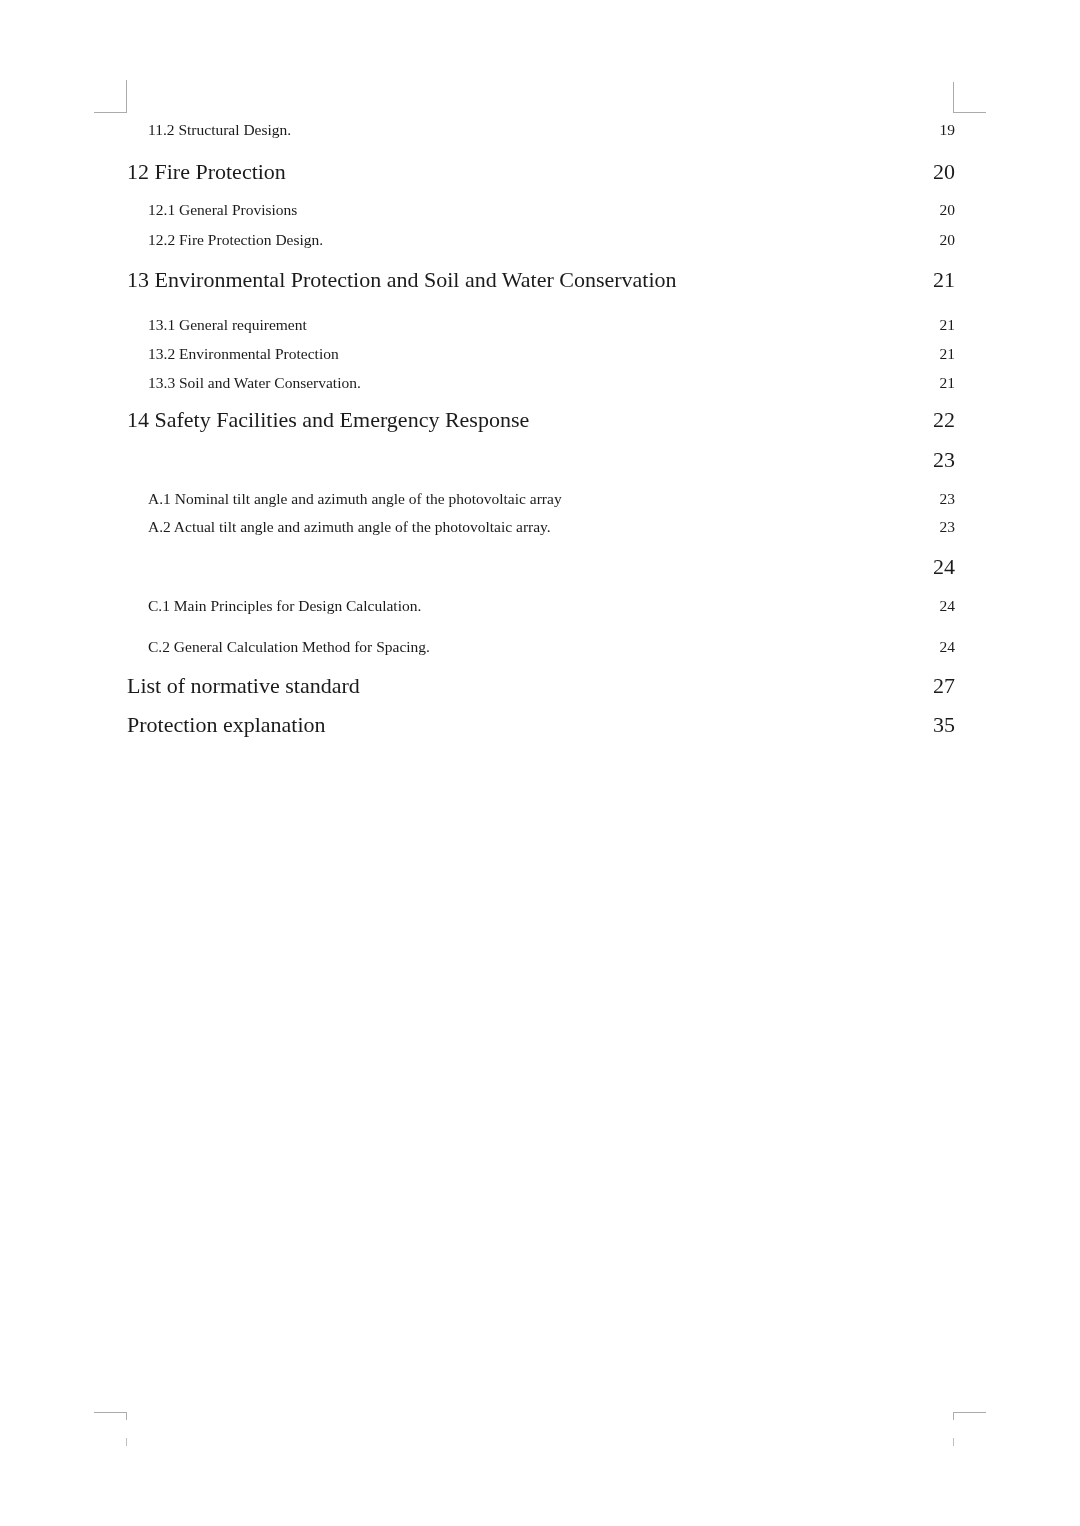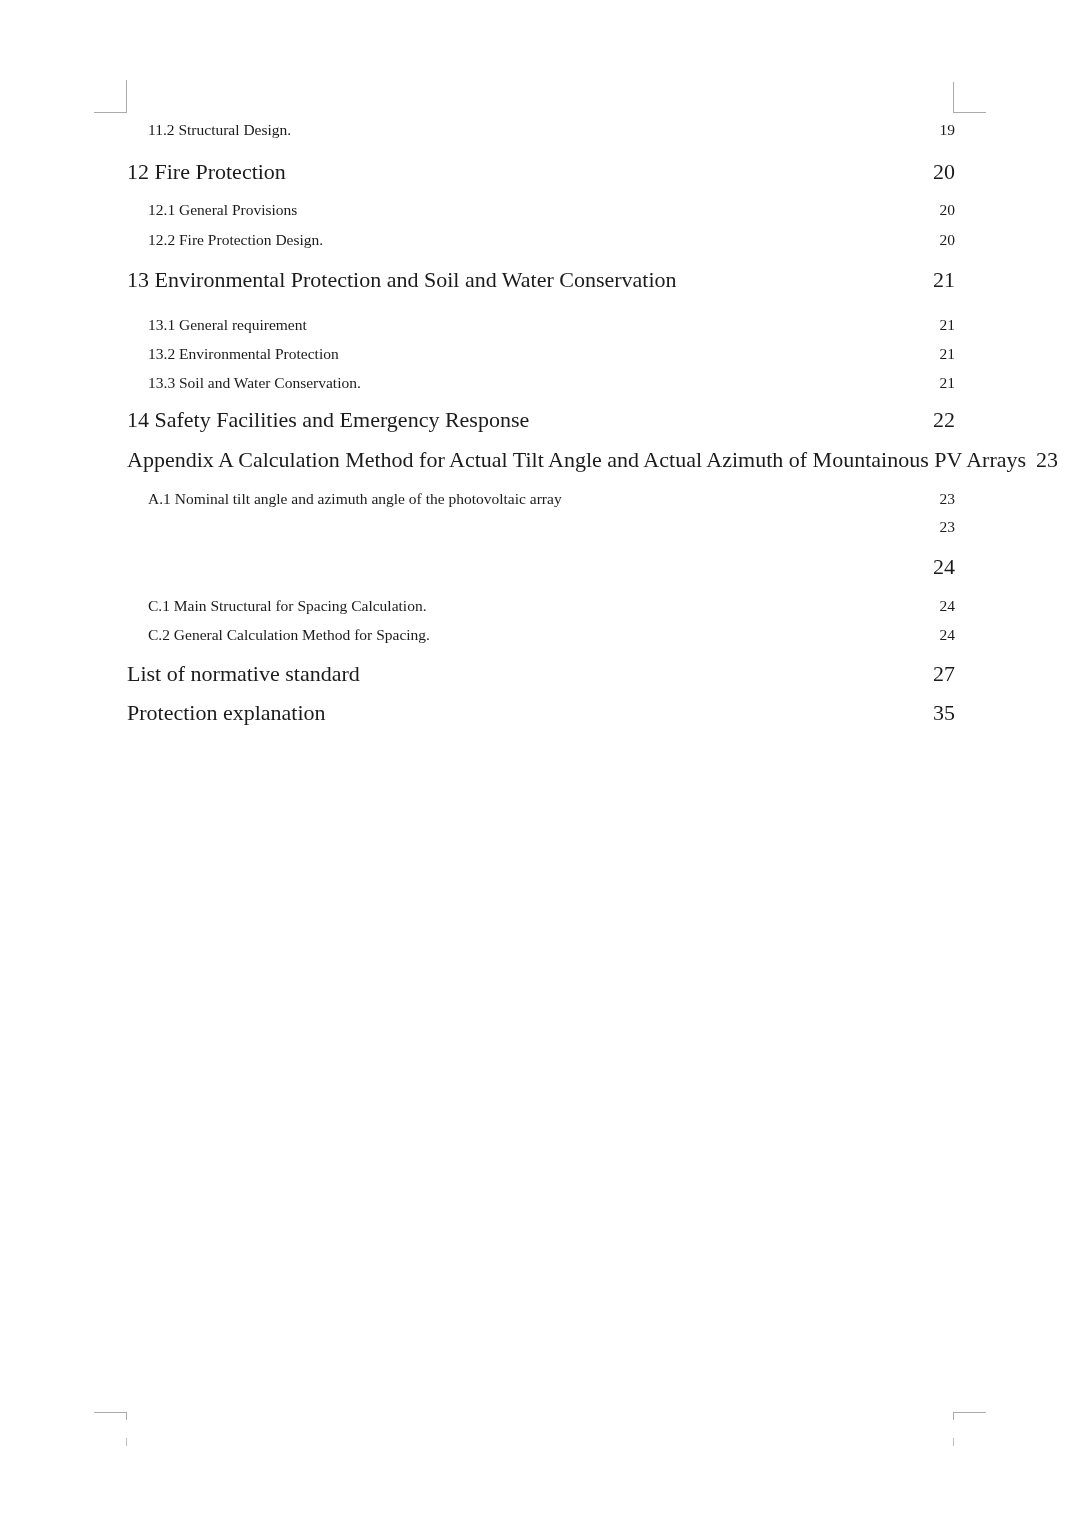--- a/index.html
+++ b/index.html
@@ -129,48 +129,48 @@
     <span class="pg">21</span>
   </div>
 
   <div class="row lvl1" style="margin-top:20px">
     <span class="t">14 Safety Facilities and Emergency Response</span>
     <span class="leader"></span>
     <span class="pg">22</span>
   </div>
 
   <div class="row lvl1 no-leader" style="margin-top:23px">
-    <span class="t">Appendix A Calculation Method for Actual Tilt Angle and Actual Azimuth of Mountainous PV Arrays</span>
     <span class="leader"></span>
     <span class="pg">23</span>
   </div>
 
   <div class="row lvl2" style="margin-top:22px">
     <span class="t">A.1 Nominal tilt angle and azimuth angle of the photovoltaic array</span>
     <span class="leader"></span>
     <span class="pg">23</span>
   </div>
 
   <div class="row lvl2" style="margin-top:11px">
+    <span class="t">A.2 Actual tilt angle and azimuth angle of the photovoltaic array.</span>
     <span class="leader"></span>
     <span class="pg">23</span>
   </div>
 
   <div class="row lvl1" style="margin-top:23px">
     <span class="leader"></span>
     <span class="pg">24</span>
   </div>
 
   <div class="row lvl2" style="margin-top:22px">
-    <span class="t">C.1 Main Structural for Spacing Calculation.</span>
+    <span class="t">C.1 Main Principles for Design Calculation.</span>
     <span class="leader"></span>
     <span class="pg">24</span>
   </div>
 
-  <div class="row lvl2" style="margin-top:12px">
+  <div class="row lvl2" style="margin-top:24px">
     <span class="t">C.2 General Calculation Method for Spacing.</span>
     <span class="leader"></span>
     <span class="pg">24</span>
   </div>
 
 
   <div class="row lvl1" style="margin-top:22px">
     <span class="t">List of normative standard</span>
     <span class="leader"></span>
     <span class="pg">27</span>

